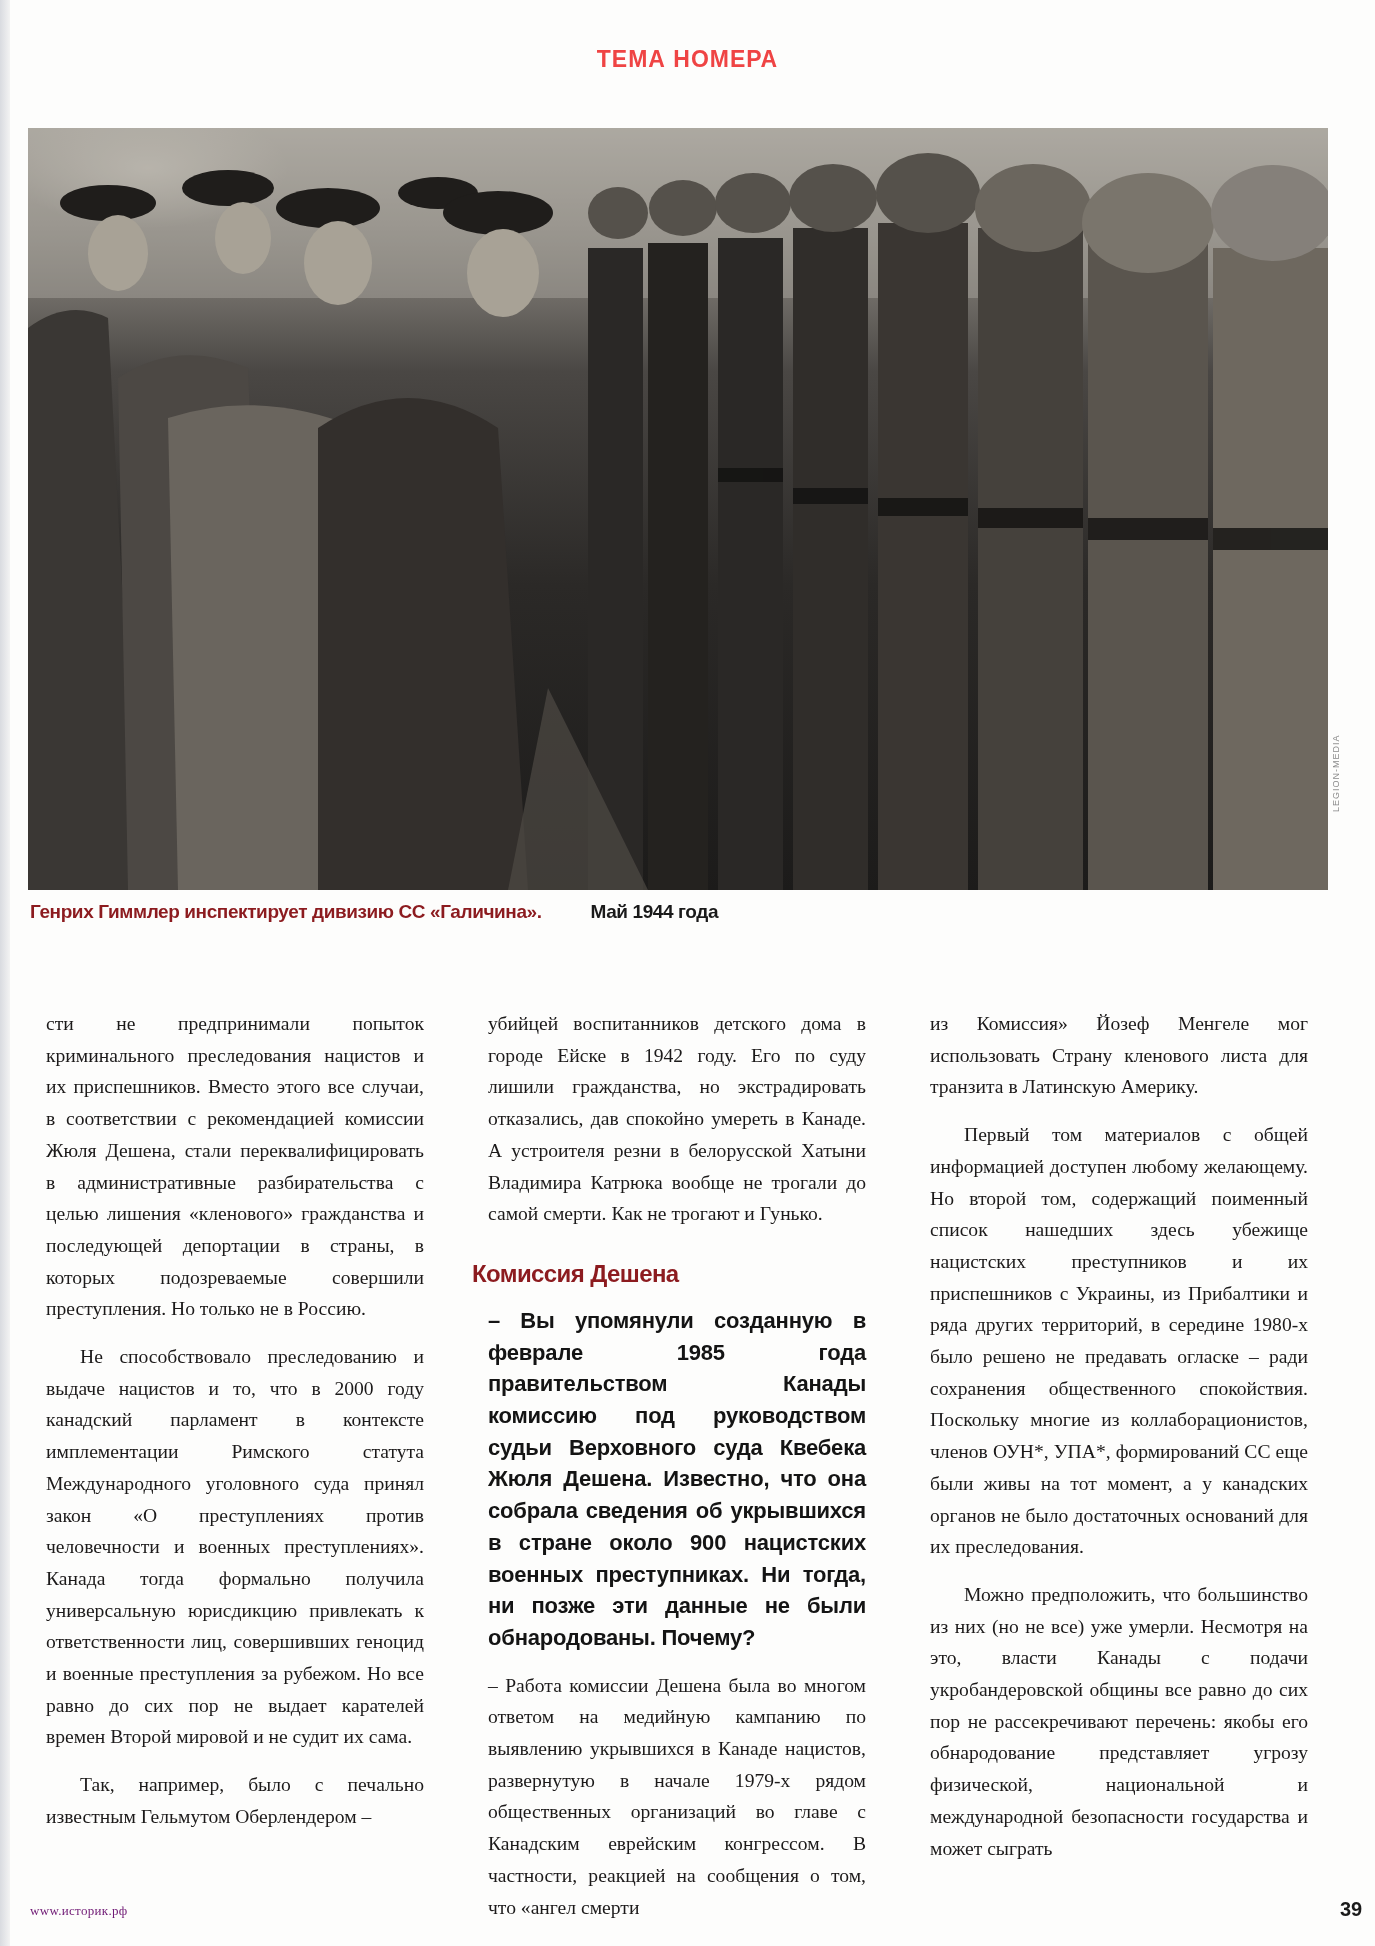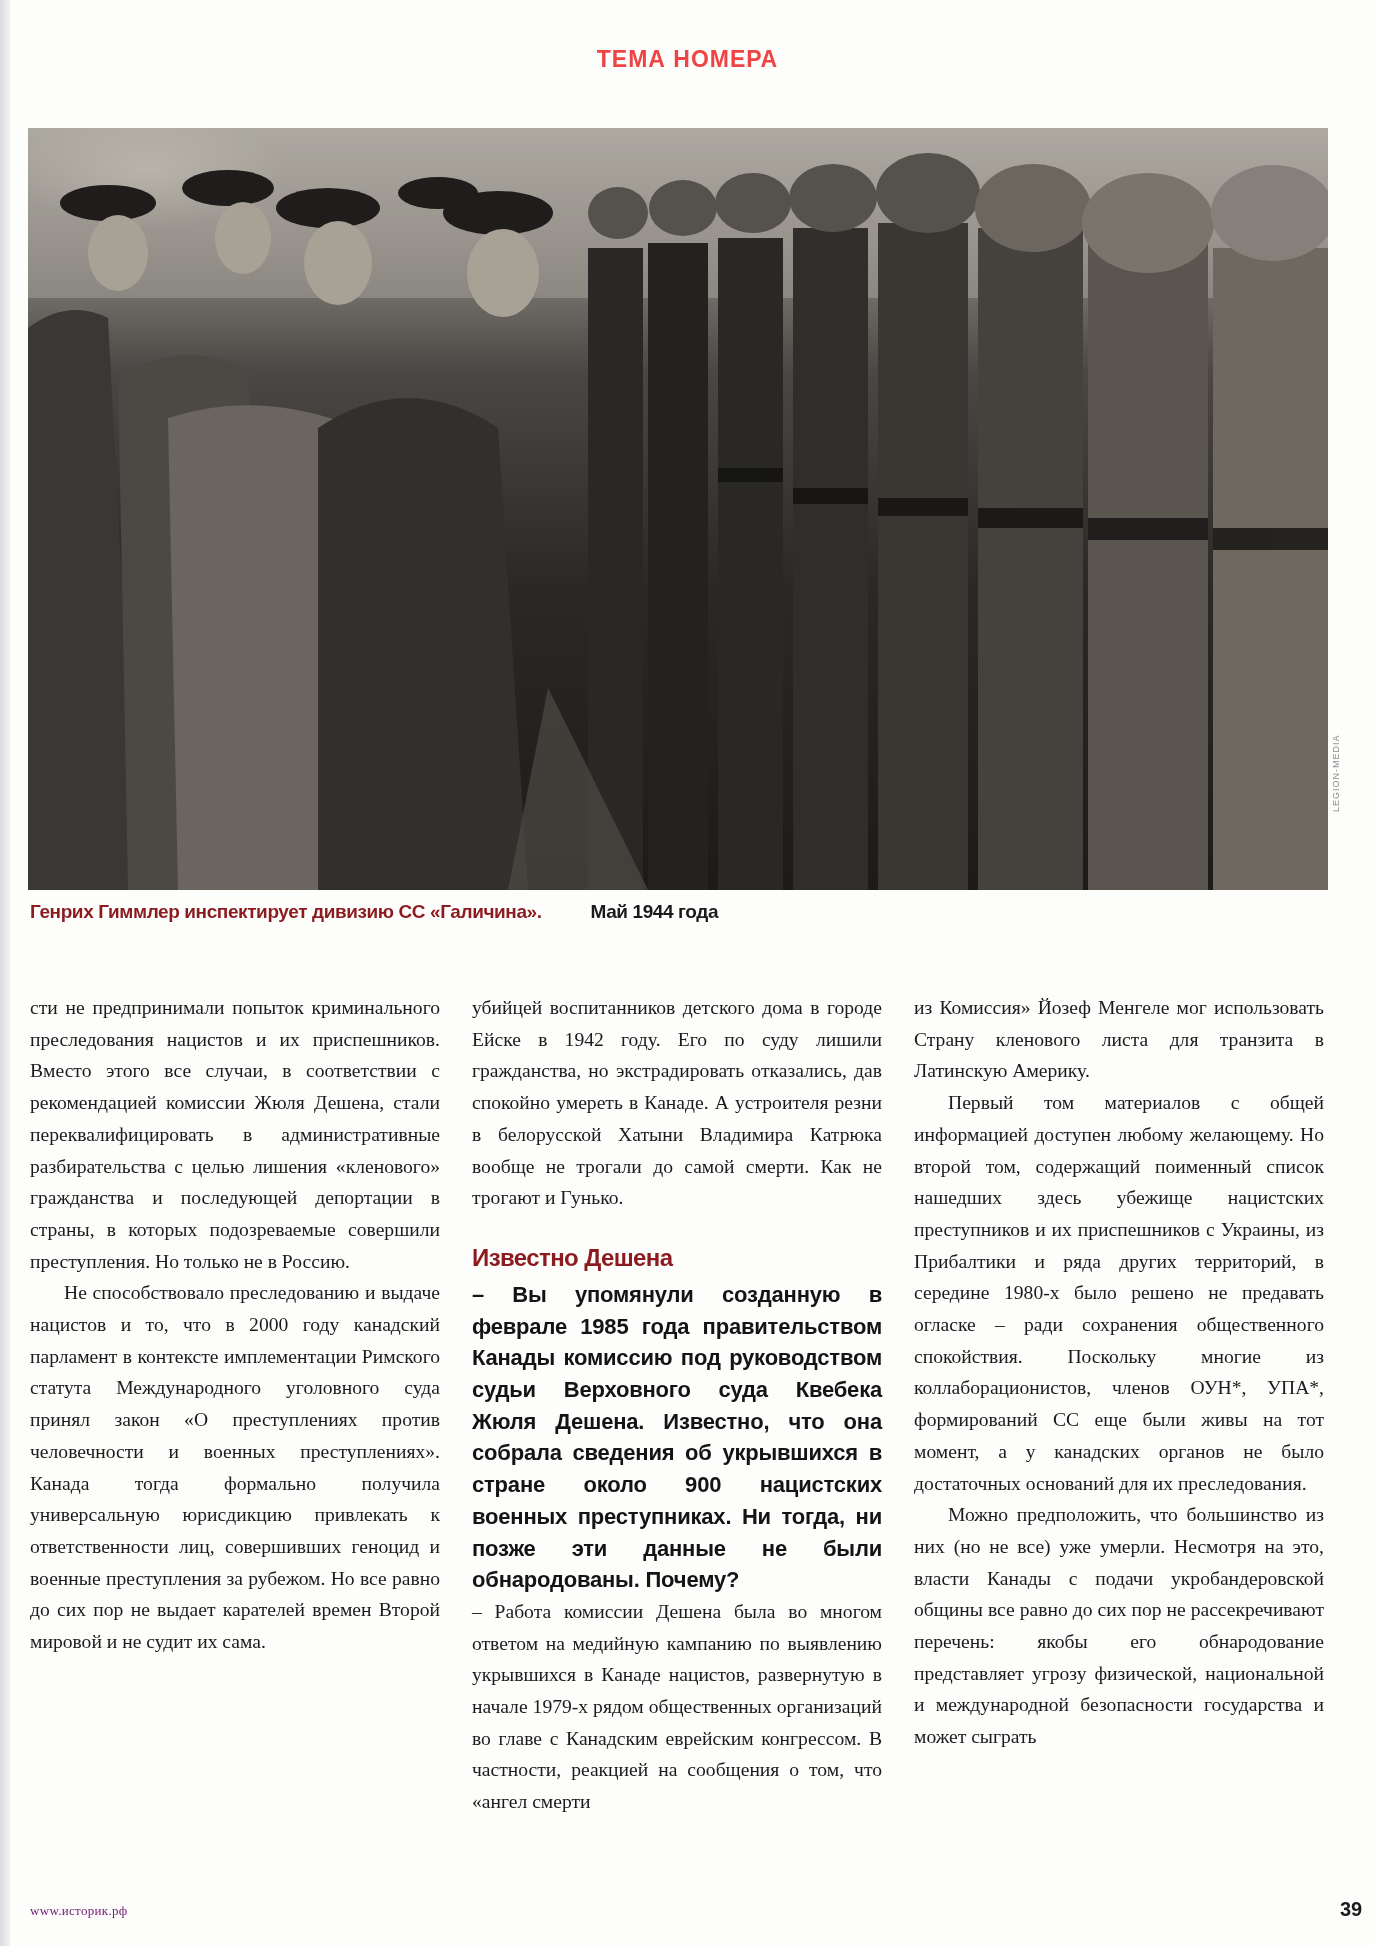--- a/index.html
+++ b/index.html
@@ -35,21 +35,21 @@
       position: absolute; left: 30px; top: 901px; width: 900px;
       font-family: "Liberation Sans", sans-serif; font-weight: bold;
       font-size: 19px; letter-spacing: -0.4px; color: #8c1b1f;
     }
     .caption .dark { color: #1a1a1a; margin-left: 44px; }
     .col {
       position: absolute; top: 992px; width: 410px;
       font-family: "Liberation Serif", serif; font-size: 19.6px; line-height: 31.7px;
       text-align: justify; hyphens: manual;
     }
-    .col p { margin: 0; }
+    .col p { margin: 16px; }
     .col p.indent { text-indent: 34px; }
     .col1 { left: 30px; }
     .col2 { left: 472px; width: 410px; }
     .col3 { left: 914px; width: 410px; }
     .subhead {
       font-family: "Liberation Sans", sans-serif; font-weight: bold; font-size: 24px;
       letter-spacing: -0.6px; color: #8c1b1f; margin: 29px 0 6px 0; line-height: 30px;
     }
     .question {
       font-family: "Liberation Sans", sans-serif; font-weight: bold; font-size: 22px;
@@ -135,25 +135,26 @@
 
 <div class="credit">LEGION-MEDIA</div>
 
 <div class="caption">
   <span>Генрих Гиммлер инспектирует дивизию СС «Галичина».</span><span class="dark"> Май 1944 года</span>
 </div>
 
 <div class="col col1">
   <p>сти не предпринимали попыток криминального преследования нацистов и их приспешников. Вместо этого все случаи, в соответствии с рекомендацией комиссии Жюля Дешена, стали переквалифицировать в административные разбирательства с целью лишения «кленового» гражданства и последующей депортации в страны, в которых подозреваемые совершили преступления. Но только не в Россию.</p>
   <p class="indent">Не способствовало преследованию и выдаче нацистов и то, что в 2000 году канадский парламент в контексте имплементации Римского статута Международного уголовного суда принял закон «О преступлениях против человечности и военных преступлениях». Канада тогда формально получила универсальную юрисдикцию привлекать к ответственности лиц, совершивших геноцид и военные преступления за рубежом. Но все равно до сих пор не выдает карателей времен Второй мировой и не судит их сама.</p>
+  <p class="indent">Так, например, было с печально известным Гельмутом Оберлендером –</p>
 </div>
 
 <div class="col col2">
   <p>убийцей воспитанников детского дома в городе Ейске в 1942 году. Его по суду лишили гражданства, но экстрадировать отказались, дав спокойно умереть в Канаде. А устроителя резни в белорусской Хатыни Владимира Катрюка вообще не трогали до самой смерти. Как не трогают и Гунько.</p>
-  <div class="subhead">Известно Дешена</div>
+  <div class="subhead">Комиссия Дешена</div>
   <p class="question">– Вы упомянули созданную в феврале 1985 года правительством Канады комиссию под руководством судьи Верховного суда Квебека Жюля Дешена. Известно, что она собрала сведения об укрывшихся в стране около 900 нацистских военных преступниках. Ни тогда, ни позже эти данные не были обнародованы. Почему?</p>
   <p>– Работа комиссии Дешена была во многом ответом на медийную кампанию по выявлению укрывшихся в Канаде нацистов, развернутую в начале 1979-х рядом общественных организаций во главе с Канадским еврейским конгрессом. В частности, реакцией на сообщения о том, что «ангел смерти</p>
 </div>
 
 <div class="col col3">
   <p>из Комиссия» Йозеф Менгеле мог использовать Страну кленового листа для транзита в Латинскую Америку.</p>
   <p class="indent">Первый том материалов с общей информацией доступен любому желающему. Но второй том, содержащий поименный список нашедших здесь убежище нацистских преступников и их приспешников с Украины, из Прибалтики и ряда других территорий, в середине 1980-х было решено не предавать огласке – ради сохранения общественного спокойствия. Поскольку многие из коллаборационистов, членов ОУН*, УПА*, формирований СС еще были живы на тот момент, а у канадских органов не было достаточных оснований для их преследования.</p>
   <p class="indent">Можно предположить, что большинство из них (но не все) уже умерли. Несмотря на это, власти Канады с подачи укробандеровской общины все равно до сих пор не рассекречивают перечень: якобы его обнародование представляет угрозу физической, национальной и международной безопасности государства и может сыграть</p>
 </div>
 

